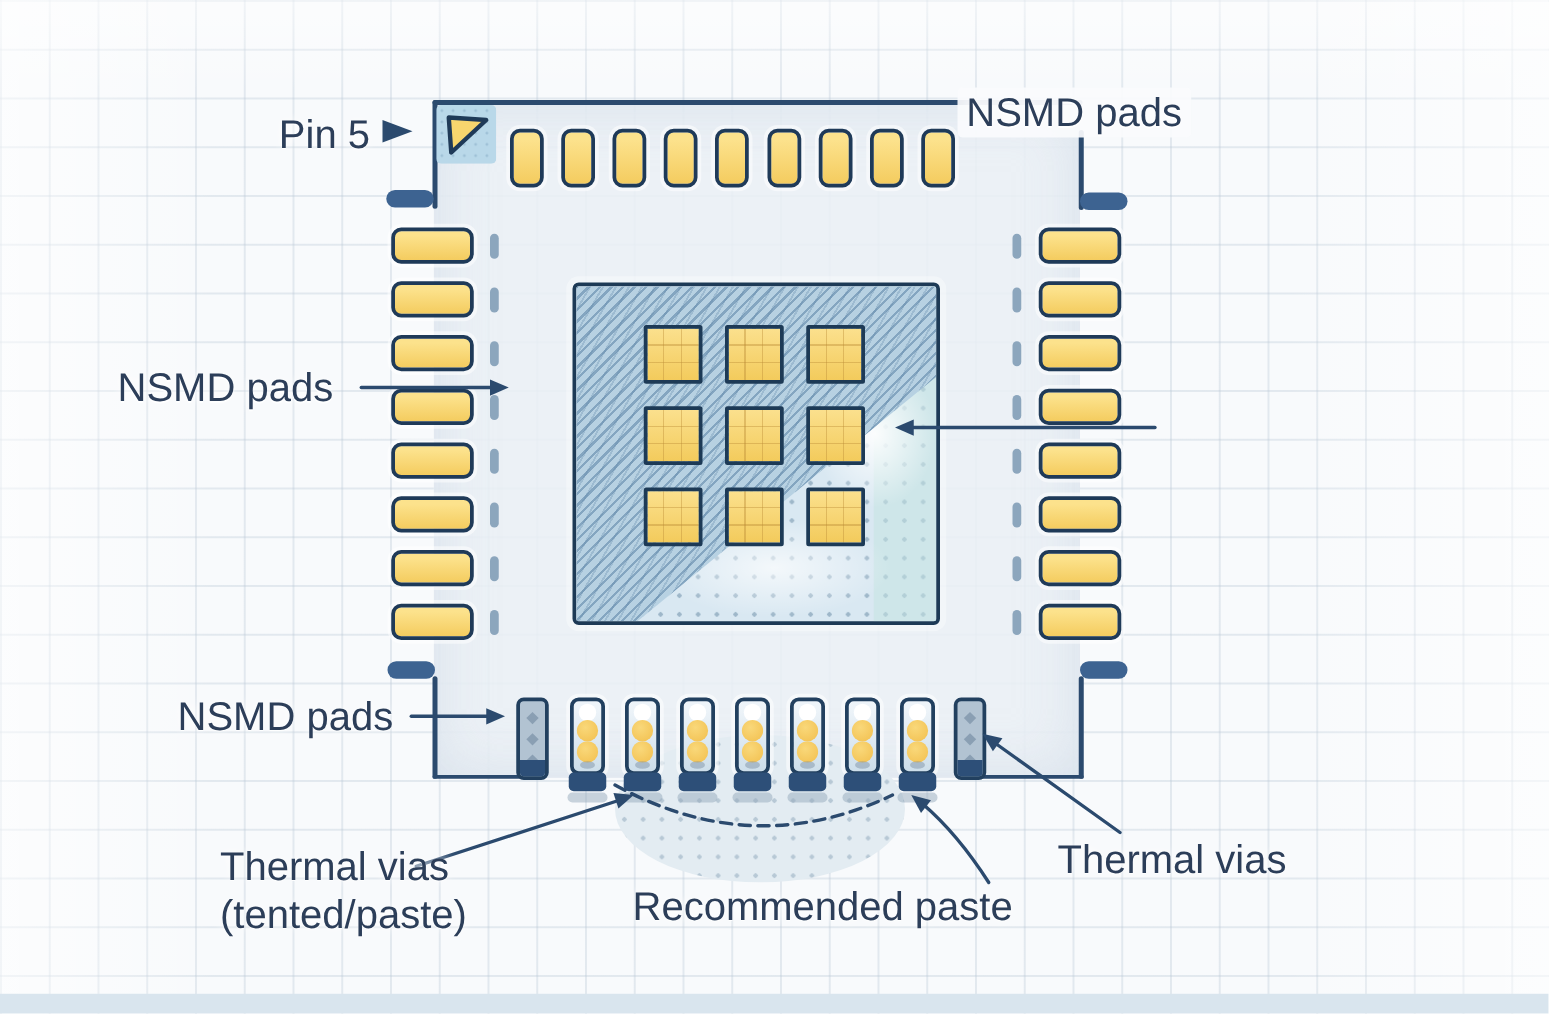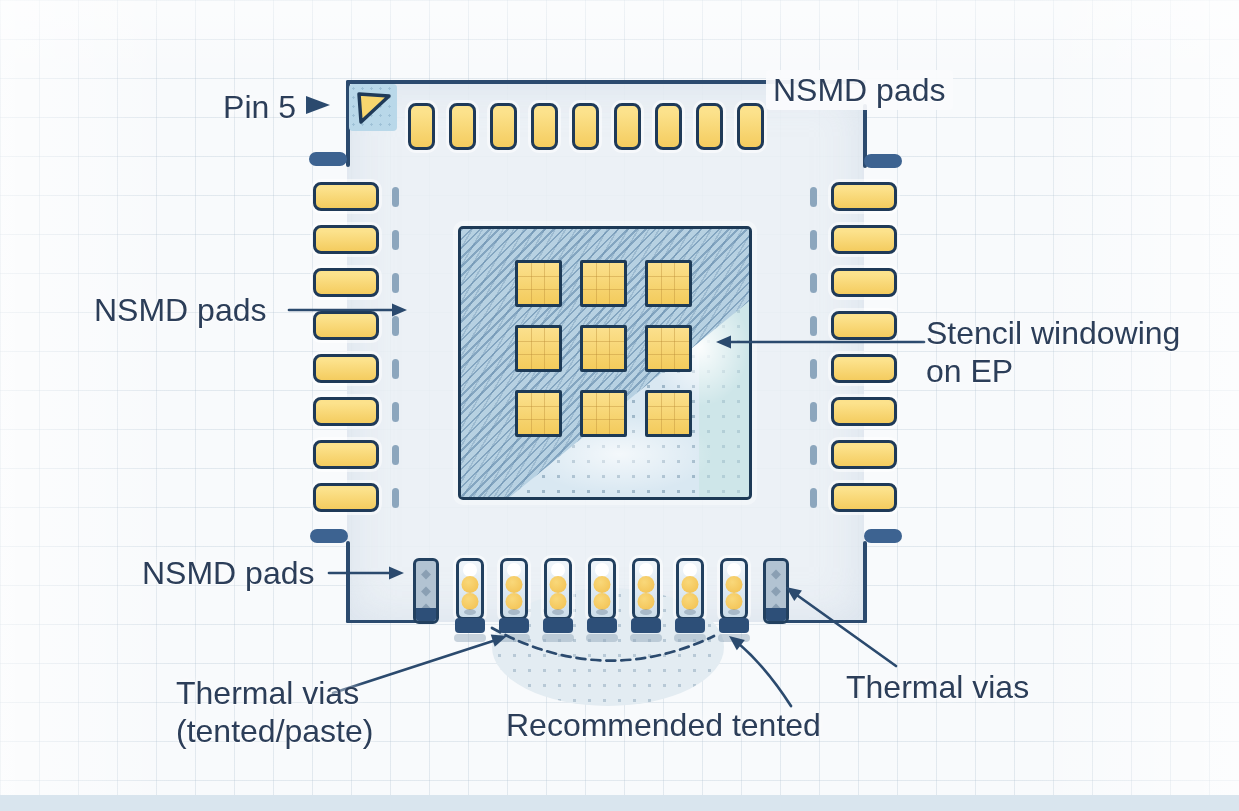--- a/index.html
+++ b/index.html
@@ -258,26 +258,22 @@
     <path class="leader" d="M791 706 Q766 667 738 643"></path>
     <polygon class="ahead" points="0,0 -15,-6.5 -15,6.5" transform="translate(729,636) rotate(-142)"></polygon>
     <path class="leader" d="M896 666 L794 593"></path>
     <polygon class="ahead" points="0,0 -15,-6.5 -15,6.5" transform="translate(786,587) rotate(-144)"></polygon>
     <path class="leader" d="M492 628 Q603 689 714 636" stroke-dasharray="9 6"></path>
   </svg>
 
   <div class="lbl lbl-right" style="left:170px;top:88px;width:126px;">Pin 5</div>
   <div class="lbl lbl-bg" style="left:766px;top:70px;">NSMD pads</div>
   <div class="lbl" style="left:94px;top:291px;">NSMD pads</div>
-  <div class="lbl" style="left:926px;top:314px;">
-    <div>Stencil windowing</div>
-    <div>on EP</div>
-  </div>
   <div class="lbl" style="left:142px;top:554px;">NSMD pads</div>
   <div class="lbl" style="left:176px;top:674px;">
     <div>Thermal vias</div>
     <div>(tented/paste)</div>
   </div>
   <div class="lbl" style="left:506px;top:706px;">
-    <div>Recommended tented</div>
+    <div>Recommended paste</div>
   </div>
   <div class="lbl" style="left:846px;top:668px;">Thermal vias</div>
 </div>
 
 </body></html>

